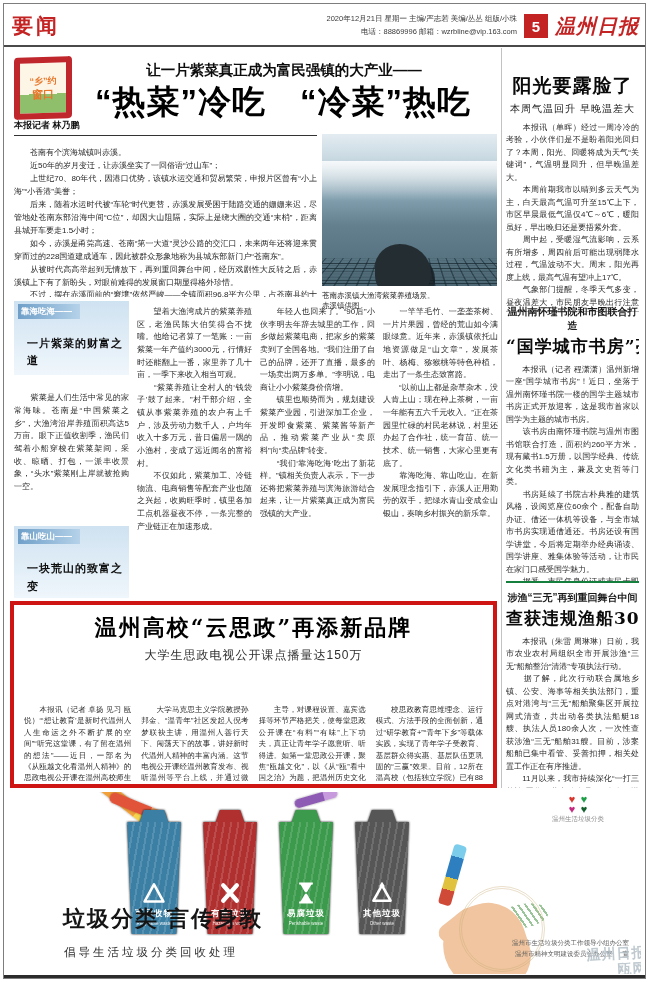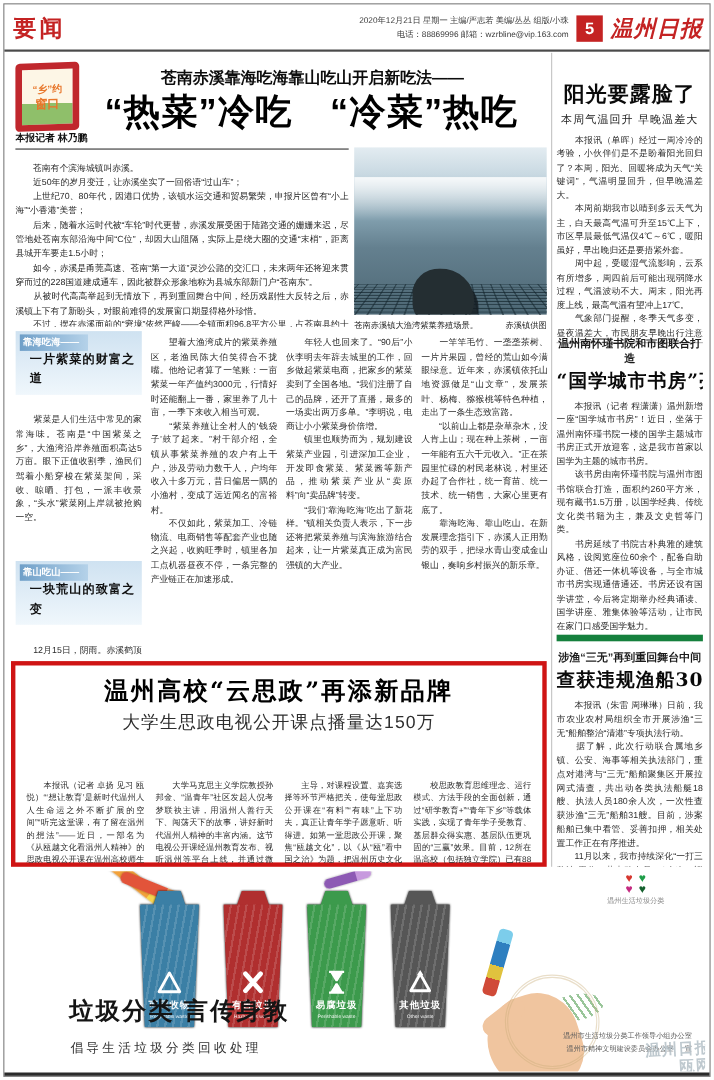--- a/index.html
+++ b/index.html
@@ -48,55 +48,55 @@
            background:linear-gradient(180deg,#e3ecf1 0%, #c9d9e2 16%, #a9c0cc 28%, #82a0af 42%, #64808f 60%, #4d6774 100%); }
   .photo-haze { position:absolute; left:0; right:0; top:18%; height:26%;
                 background:linear-gradient(180deg, rgba(255,255,255,.85), rgba(255,255,255,0)); }
   .photo-grid { position:absolute; left:-45%; right:-45%; top:26%; bottom:-12%;
                 background:
                   repeating-linear-gradient(0deg, rgba(18,36,44,.7) 0 2px, rgba(60,90,100,.25) 2px 4px, transparent 4px 9px),
                   repeating-linear-gradient(90deg, rgba(18,36,44,.55) 0 2px, transparent 2px 13px);
                 transform:perspective(210px) rotateX(57deg); transform-origin:50% 100%; }
   .rock { position:absolute; left:30%; bottom:-10px; width:56px; height:52px; background:#242e32;
           border-radius:46% 58% 42% 40%; box-shadow:8px 6px 0 -4px rgba(20,28,32,.8); }
-  .caption-row { display:flex; justify-content:space-between; margin-top:5px; font-size:7.5px; color:#1d1d1d; }
+  .caption-row { display:flex; justify-content:space-between; margin-top:5px; font-size:7.5px; color:#1d1d1d;flex-direction:column; }
 
   
   .mid { position:absolute; left:14px; top:288px; width:484px; height:310px; display:flex; gap:8px; }
   .mcol { flex:1; overflow:hidden; font-size:8px; line-height:1.58; color:#2b2b2b;
           text-align:justify; white-space:pre-line; }
   .mcol.pad { padding-top:18px; }
   .sec-head { background:linear-gradient(180deg,#cfe2f1,#f0f7fc); padding:3px 4px 5px; margin-bottom:5px;
               white-space:normal; text-align:left; }
   .sec-label { display:inline-block; background:linear-gradient(90deg,#6f9fc8,#b5d2e9); color:#fff;
-               font-size:8.5px; font-weight:bold; padding:1px 8px 1px 3px; margin-bottom:0;text-align:right; }
+               font-size:8.5px; font-weight:bold; padding:1px 8px 1px 3px; margin-bottom:16px;text-align:right; }
   .sec-title { font-size:11px; font-weight:bold; color:#0f0f0f; padding-left:9px; letter-spacing:1px; }
   .sec-body { height:117px; overflow:hidden; margin-bottom:4px; }
   .sec-body.last { height:118px; }
 
   
   .vrule { position:absolute; left:501px; top:48px; height:740px; border-left:1px solid #c2c2c2; }
   .rart { position:absolute; left:506px; width:133px; overflow:hidden; }
   .art-a { top:52px; height:245px; border-bottom:1px solid #b3b3b3;margin-top:15px; }
-  .art-b { top:301px; height:282px; border-bottom:6px solid #15803d; }
+  .art-b { top:301px; height:282px; border-bottom:2px solid #15803d; }
   .art-c { top:587px; height:201px; }
   .ra-title { text-align:center; font-size:19px; font-weight:900; color:#0a0a0a; margin:6px 0 3px;
               letter-spacing:1px; font-family:"DejaVu Serif", serif; }
   .ra-sub { text-align:center; font-size:10px; color:#222; letter-spacing:1px; margin-bottom:6px; }
   .ra-kicker { text-align:center; font-size:10px; font-weight:bold; color:#1a1a1a; margin:4px 0 2px; }
   .ra-title2 { text-align:center; font-size:17px; font-weight:900; color:#0a0a0a; margin-bottom:6px;
                letter-spacing:1px; font-family:"DejaVu Serif", serif; white-space:nowrap; }
   .ra-body { font-size:8px; line-height:1.56; color:#2b2b2b; text-align:justify; white-space:pre-line; }
 
   
   .featured { position:absolute; left:10px; top:601px; width:487px; height:187px;
               border:4px solid #cf1414; background:#fff; padding:8px 10px 6px; }
   .f-title { text-align:center; font-size:22px; font-weight:900; color:#000; letter-spacing:2px;
              font-family:"DejaVu Serif", serif; }
-  .f-sub { text-align:center; font-size:16px; color:#2e2e2e; margin-top:4px; letter-spacing:1px; }
+  .f-sub { text-align:center; font-size:12px; color:#2e2e2e; margin-top:4px; letter-spacing:1px; }
   .f-cols { display:flex; gap:10px; margin-top:8px; height:112px; overflow:hidden; }
   .f-col { flex:1; font-size:7.5px; line-height:1.52; color:#2b2b2b; text-align:justify;
            white-space:pre-line; overflow:hidden;margin-top:32px; }
 
   
   .ad { position:absolute; left:8px; top:792px; width:633px; height:182px; overflow:hidden; background:#fff; }
   .crayon { position:absolute; border-radius:5px; filter:drop-shadow(0 0 1px rgba(0,0,0,.35)); }
   .crayon-1 { left:82px; top:4px; width:68px; height:12px; transform:rotate(38deg);
               background:linear-gradient(90deg,#f2a13a 0 74%, #f7d44e 74%); }
   .crayon-2 { left:100px; top:10px; width:60px; height:11px; transform:rotate(22deg);
@@ -168,21 +168,21 @@
       <div class="page-no">5</div>
       <div class="masthead">温州日报</div>
     </div>
   </div>
   <div class="rule-top"></div>
 
   <div class="lead-logo">
     <span class="logo-l1">“乡”约</span>
     <span class="logo-l2">窗口</span>
   </div>
-  <div class="lead-kicker">苍南赤溪靠海吃海靠山吃山开启新吃法——</div>
+  <div class="lead-kicker">让一片紫菜真正成为富民强镇的大产业——</div>
   <div class="lead-title">“热菜”冷吃　“冷菜”热吃</div>
 
   <div class="byline">本报记者 林乃鹏</div>
   <div class="intro">　　苍南有个滨海城镇叫赤溪。
 　　近50年的岁月变迁，让赤溪坐实了一回俗语“过山车”；
 　　上世纪70、80年代，因港口优势，该镇水运交通和贸易繁荣，申报片区曾有“小上海”“小香港”美誉；
 　　后来，随着水运时代被“车轮”时代更替，赤溪发展受困于陆路交通的姗姗来迟，尽管地处苍南东部沿海中间“C位”，却因大山阻隔，实际上是绕大圈的交通“末梢”，距离县城开车要走1.5小时；
 　　如今，赤溪是甬莞高速、苍南“第一大道”灵沙公路的交汇口，未来两年还将迎来贯穿而过的228国道建成通车，因此被群众形象地称为县城东部新门户“苍南东”。
 　　从被时代高高举起到无情放下，再到重回舞台中间，经历戏剧性大反转之后，赤溪镇上下有了新盼头，对眼前难得的发展窗口期显得格外珍惜。
 　　不过，摆在赤溪面前的“窘境”依然严峻——全镇面积96.8平方公里，占苍南县约十分之一……</div>

